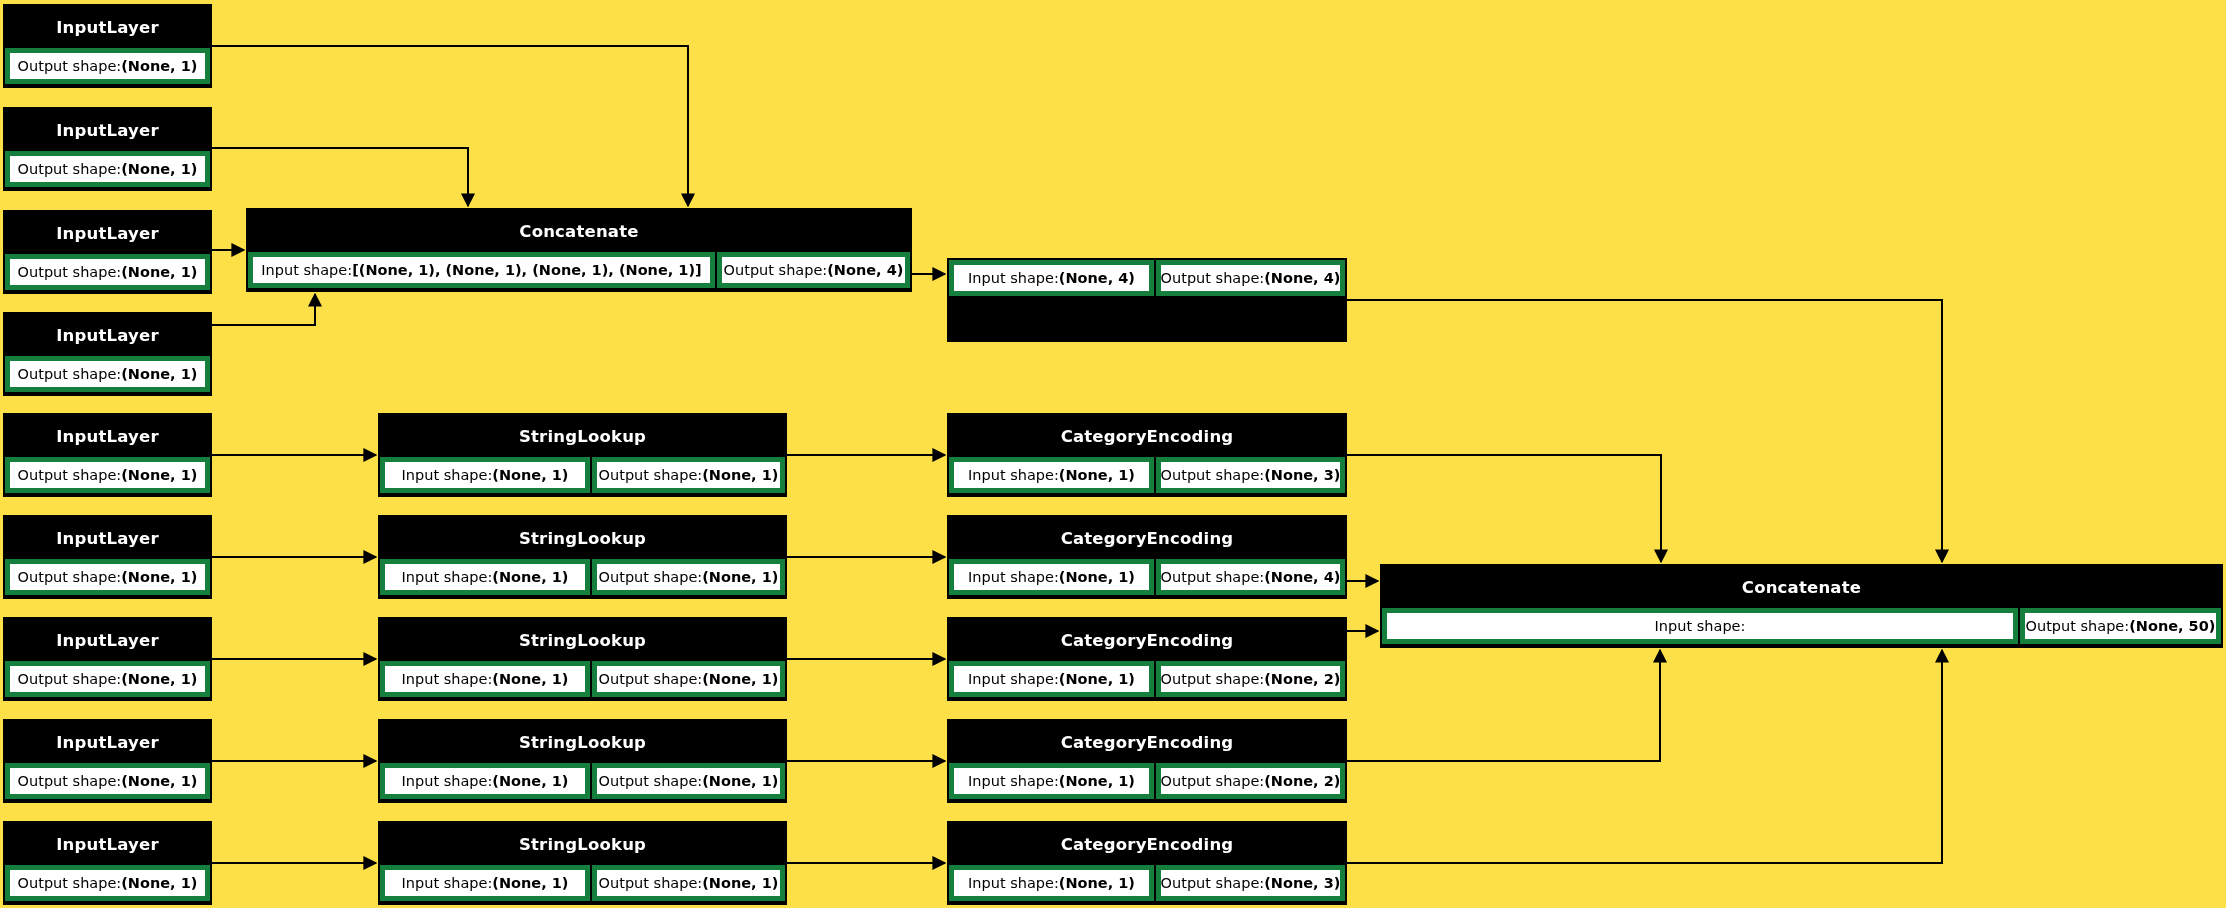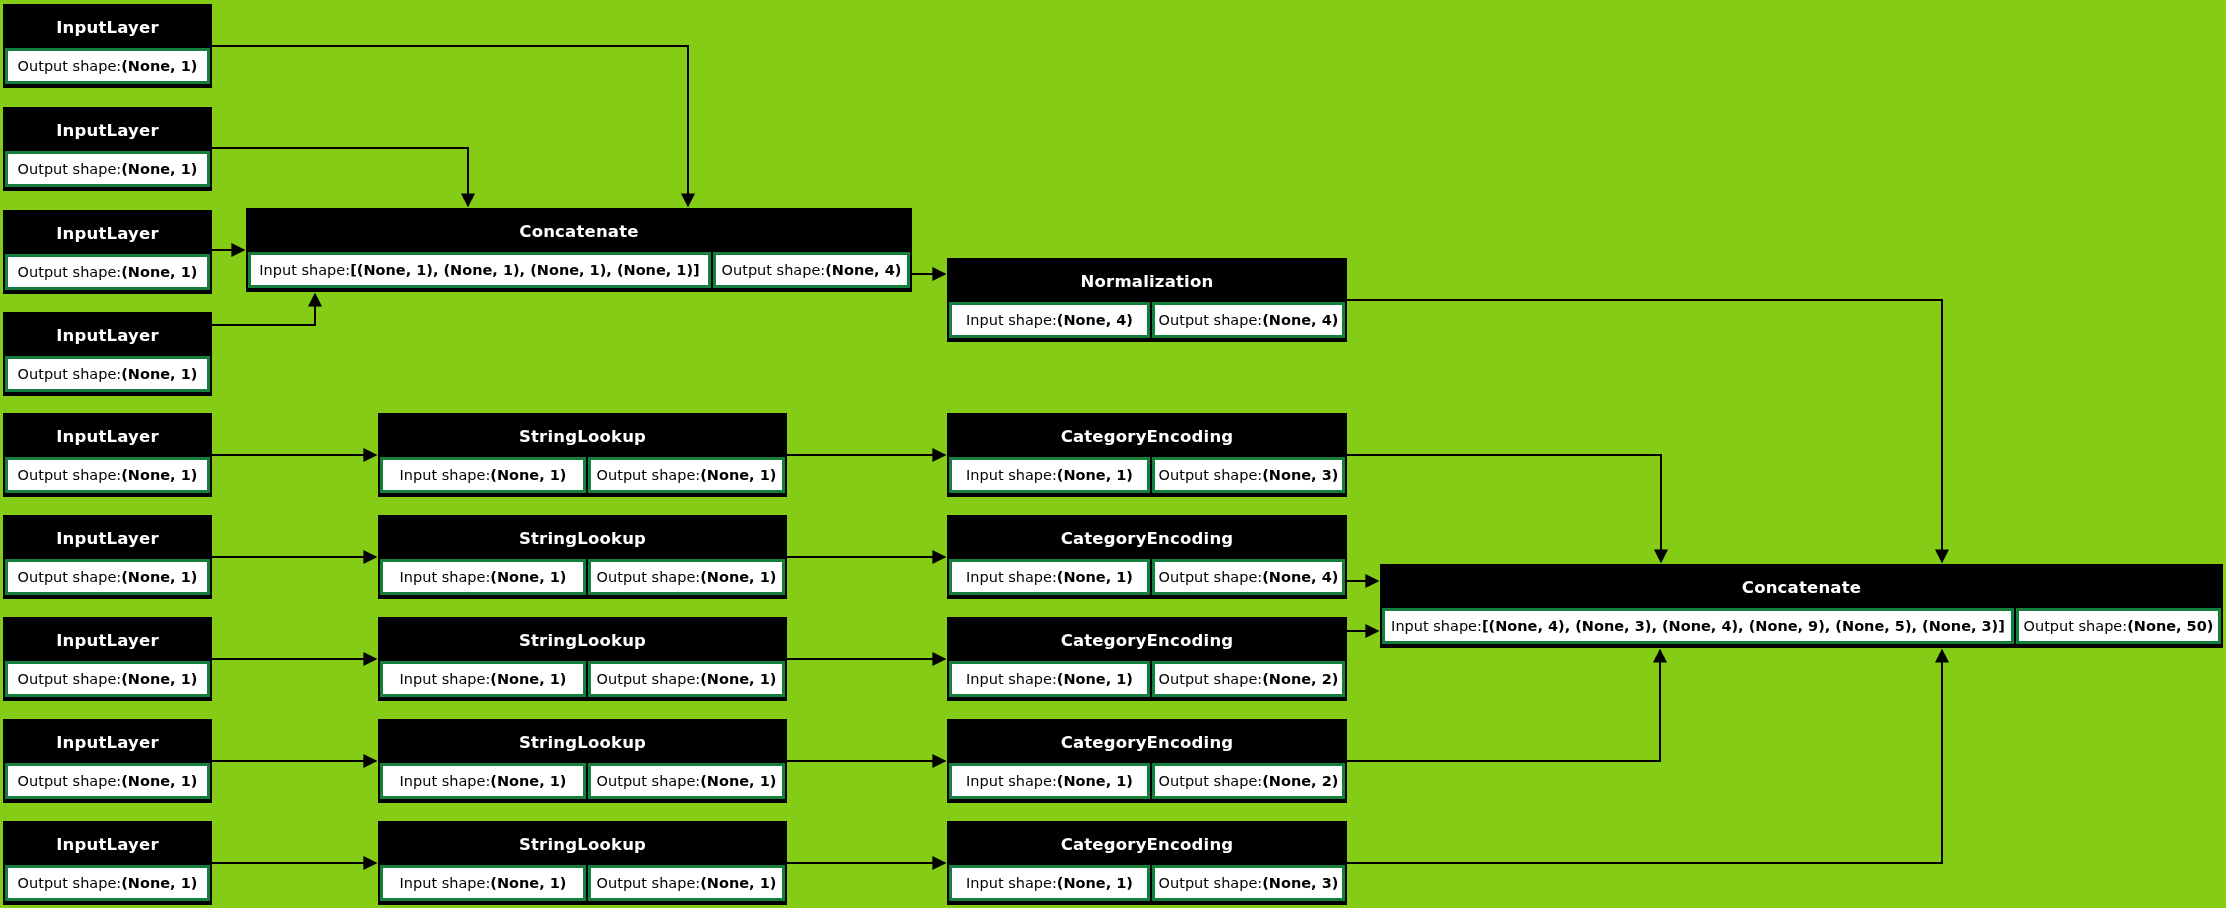--- a/index.html
+++ b/index.html
@@ -1,24 +1,24 @@
 <!DOCTYPE html>
 <html><head>
 <meta charset="utf-8">
 <style>
   html,body{margin:0;padding:0;background:#fff;}
-  #canvas{position:relative;width:2226px;height:908px;background:#84cc16;overflow:hidden;
+  #canvas{position:relative;width:2226px;height:908px;background:#fde047;overflow:hidden;
           font-family:"DejaVu Sans", sans-serif;}
   #edges{position:absolute;left:0;top:0;width:2226px;height:908px;z-index:1;}
   .node{position:absolute;z-index:2;box-sizing:border-box;height:84px;
         background:#000;border:2px solid #000;}
   .hd{height:42px;background:#000;color:#fff;font-weight:bold;font-size:16.5px;
       display:flex;align-items:center;justify-content:center;letter-spacing:.2px;}
   .bd{display:flex;height:36px;background:#000;gap:2px;}
-  .cell{background:#fff;color:#000;border:3px solid #15803d;flex:1;min-width:0;
+  .cell{background:#fff;color:#000;border:5px solid #15803d;flex:1;min-width:0;
         display:flex;align-items:center;justify-content:center;
         font-size:14.5px;white-space:nowrap;overflow:hidden;}
   .cell .lbl{font-weight:normal;}
   .cell .val{font-weight:bold;}
   .c1a{flex:0 0 457px;}
   .c2a{flex:0 0 626px;}
   .sla{flex:0 0 200px;}
   .cea{flex:0 0 195px;}
 </style>
 </head>
@@ -102,21 +102,20 @@
           <span class="val">[(None, 1), (None, 1), (None, 1), (None, 1)]</span>
         </div>
       <div class="cell">
           <span class="lbl">Output shape:</span>
           <span class="val">(None, 4)</span>
         </div>
     </div>
   </div>
 
   <div class="node" style="left:947px;top:258px;width:400px">
-    <div class="hd">Normalization</div>
     <div class="bd">
       <div class="cell cea">
           <span class="lbl">Input shape:</span>
           <span class="val">(None, 4)</span>
         </div>
       <div class="cell">
           <span class="lbl">Output shape:</span>
           <span class="val">(None, 4)</span>
         </div>
     </div>
@@ -300,21 +299,20 @@
           <span class="val">(None, 3)</span>
         </div>
     </div>
   </div>
 
   <div class="node" style="left:1380px;top:564px;width:843px">
     <div class="hd">Concatenate</div>
     <div class="bd">
       <div class="cell c2a">
           <span class="lbl">Input shape:</span>
-          <span class="val">[(None, 4), (None, 3), (None, 4), (None, 9), (None, 5), (None, 3)]</span>
         </div>
       <div class="cell">
           <span class="lbl">Output shape:</span>
           <span class="val">(None, 50)</span>
         </div>
     </div>
   </div>
 
 </div>
 

